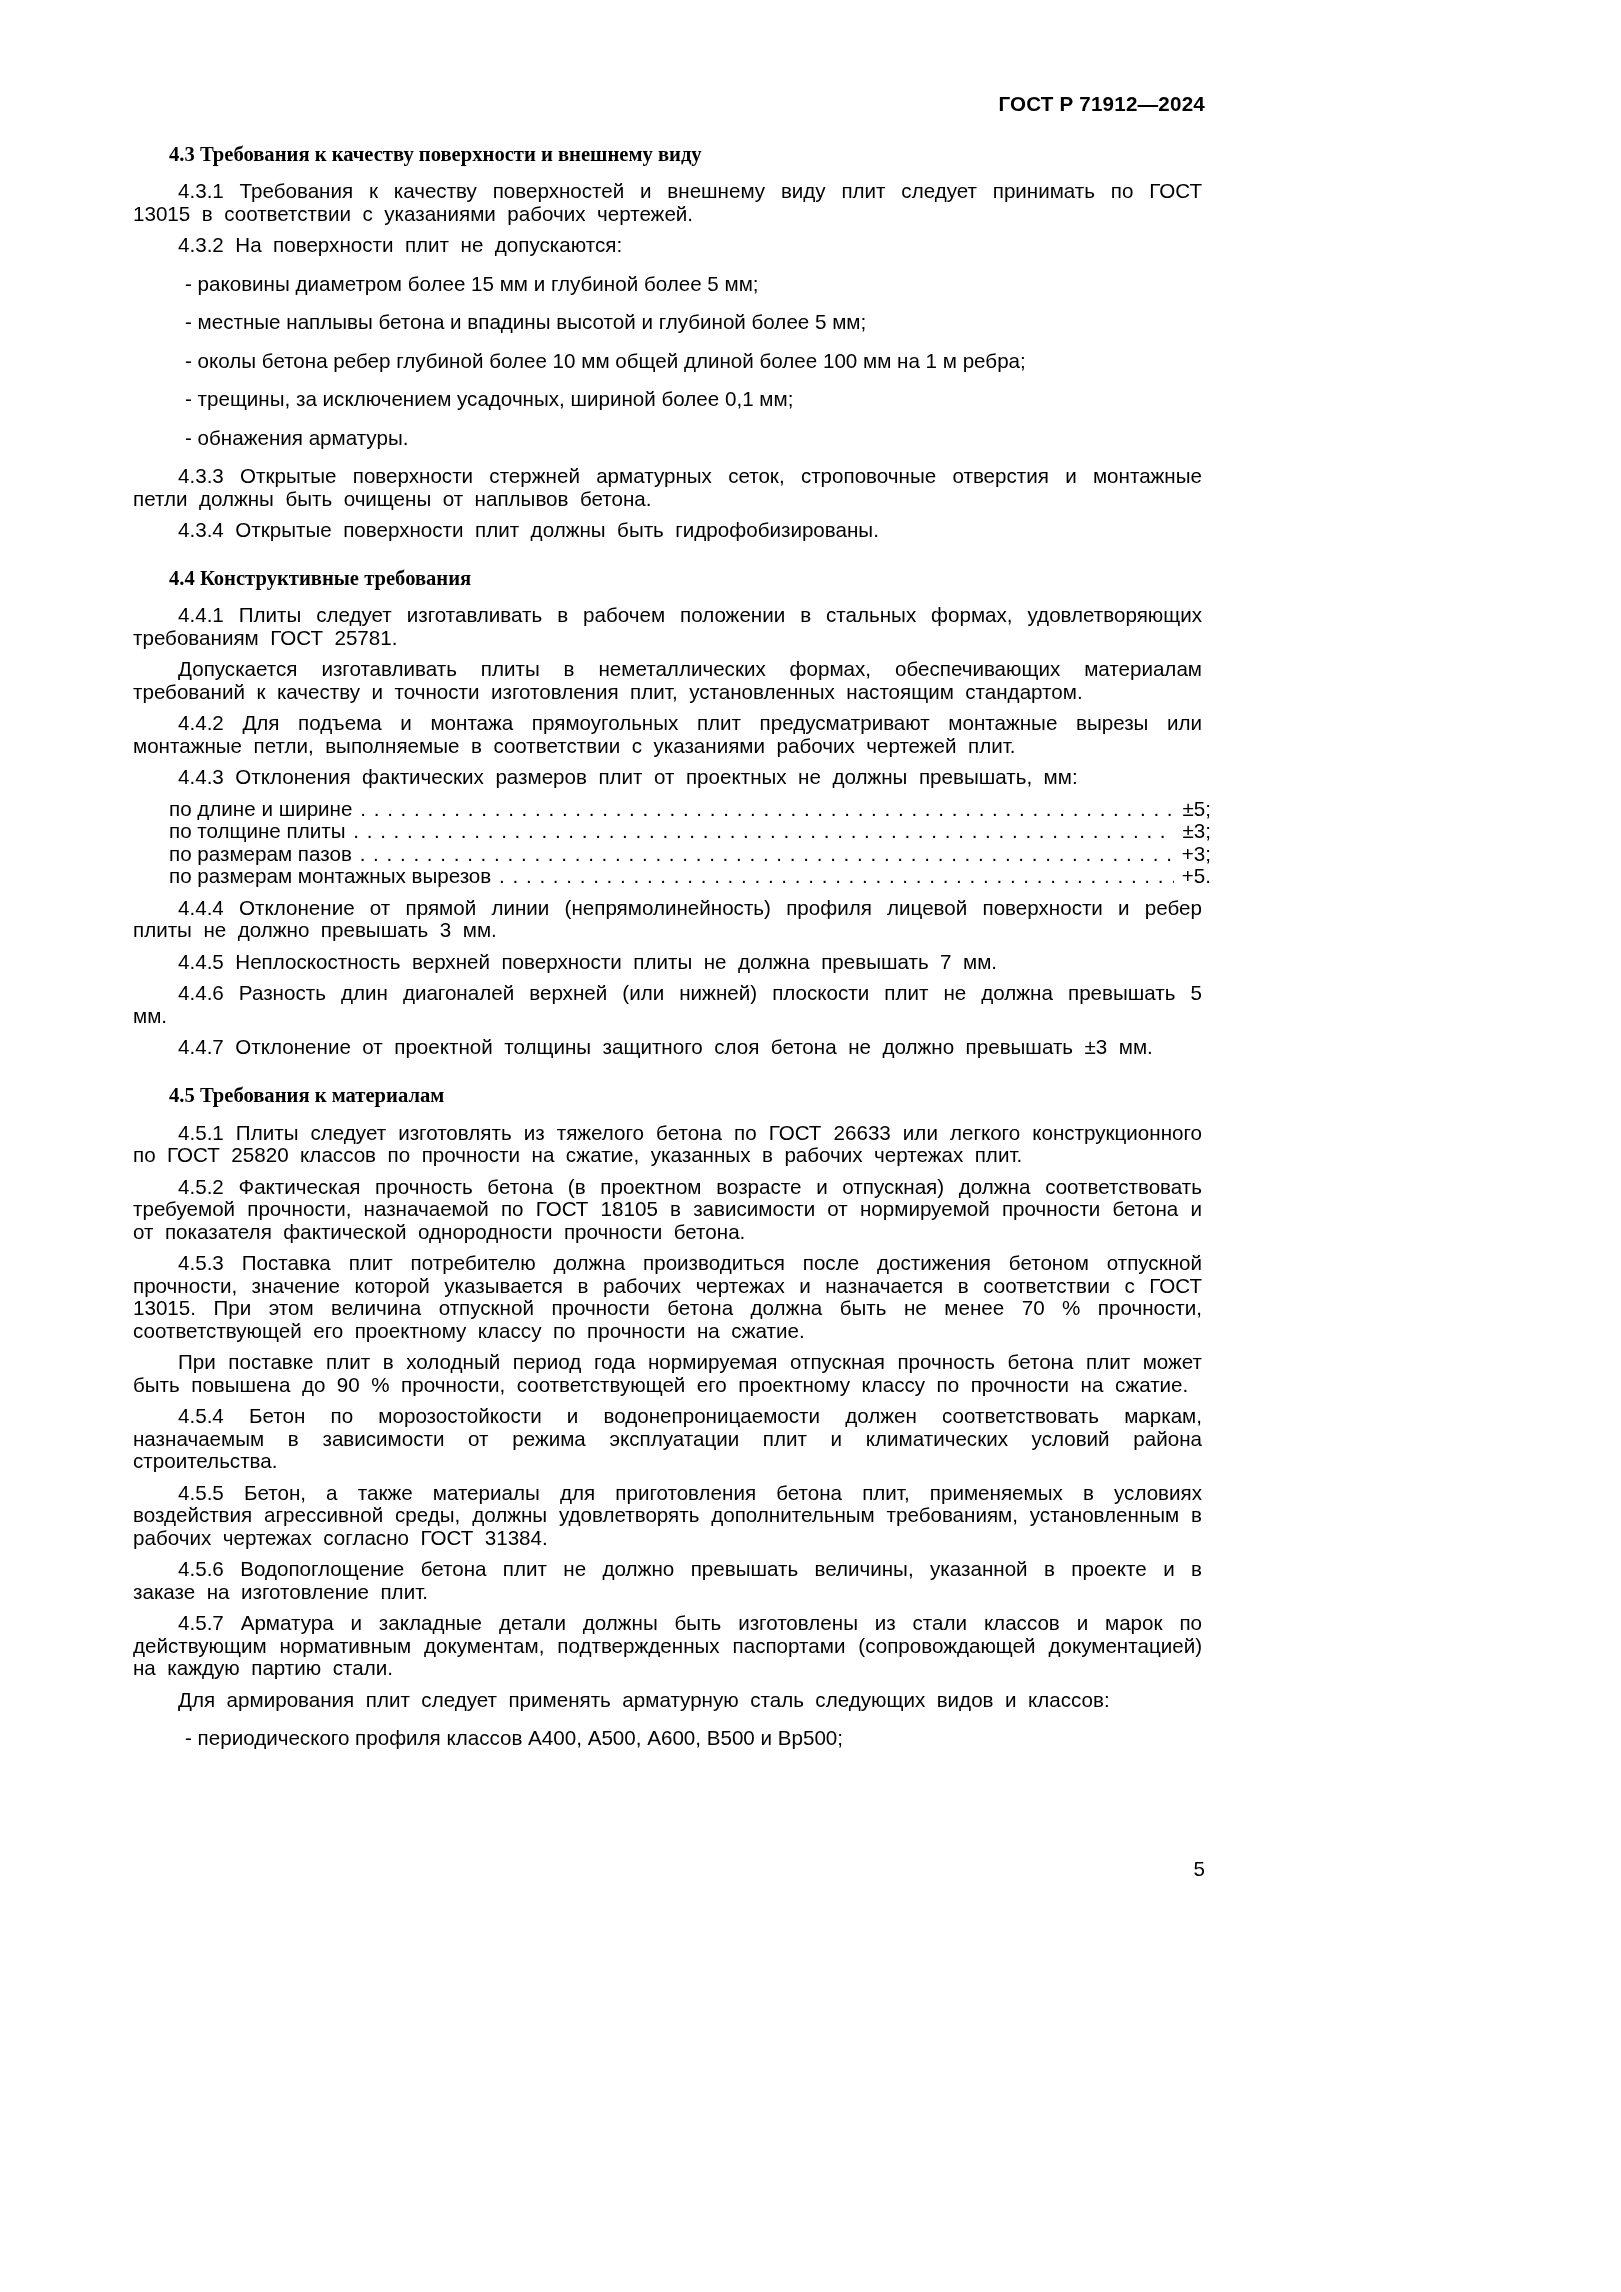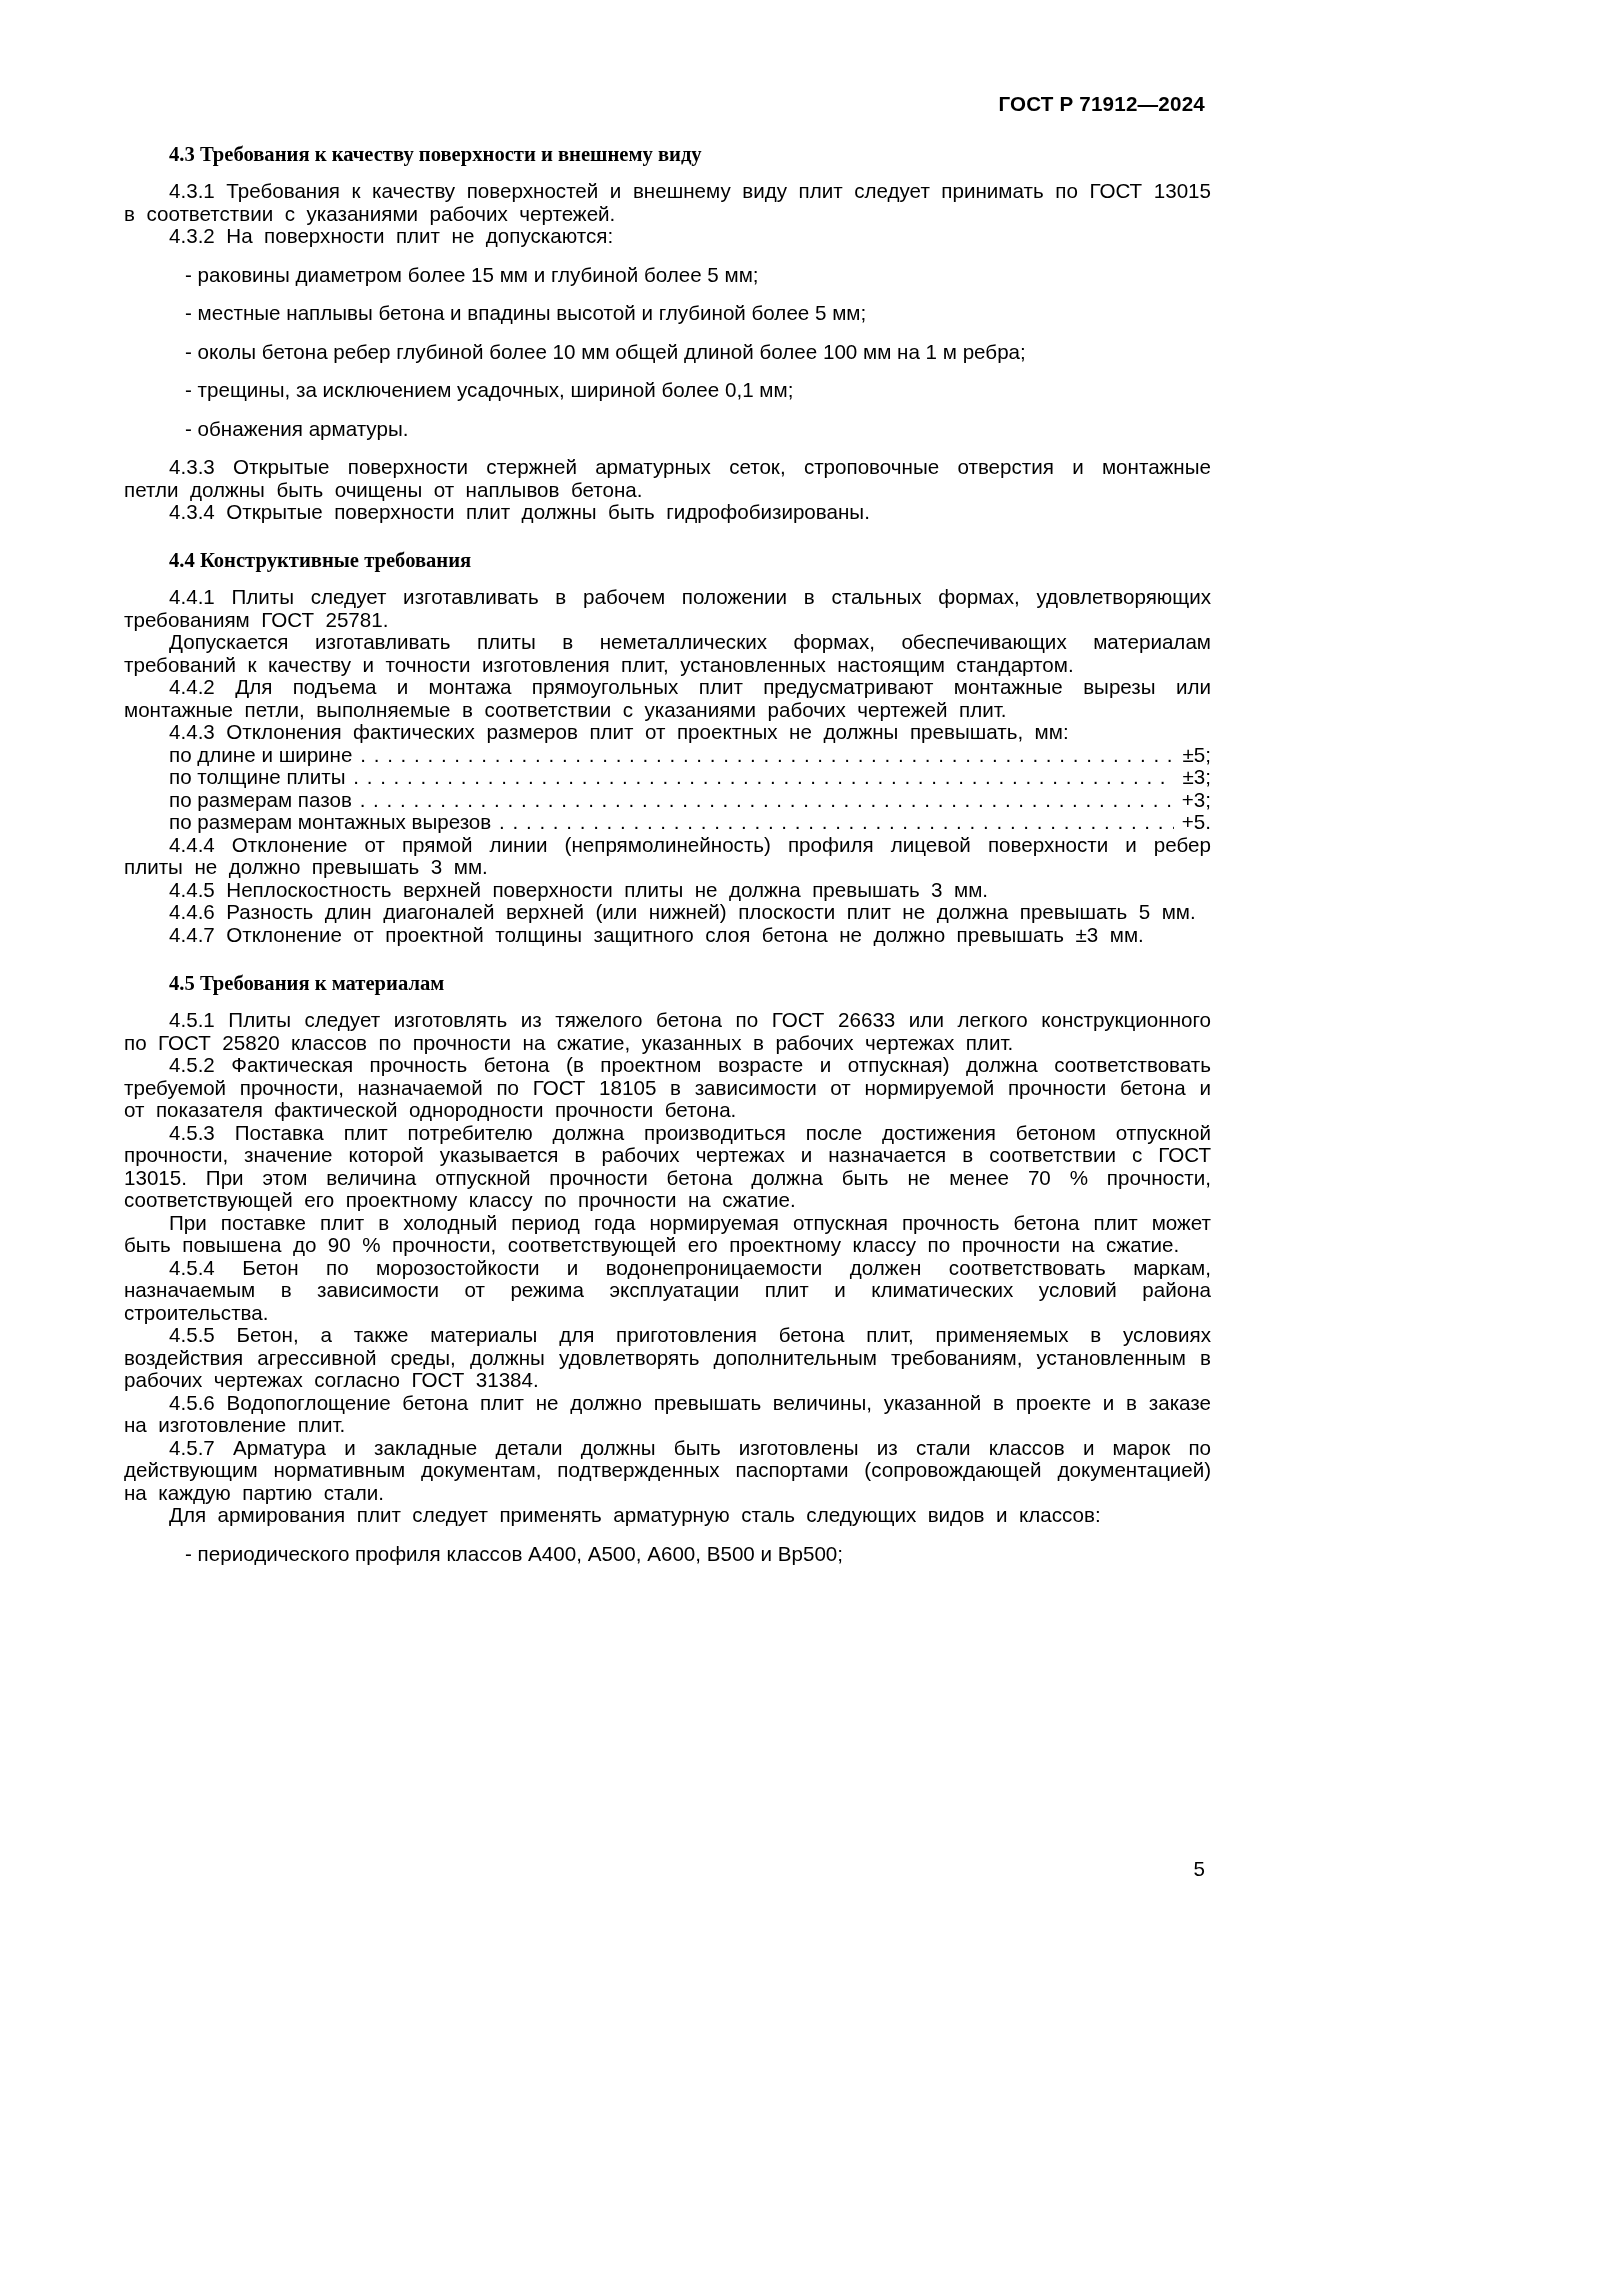--- a/index.html
+++ b/index.html
@@ -31,21 +31,21 @@
   }
   .section-title {
     font-weight: bold;
     margin: 25.5px 0 14.7px 0;
     text-indent: 45px;
     font-size: 20.6px;
     font-family: Liberation Serif, serif;
   }
   .section-title.first { margin-top: 0; }
   .para {
-    margin: 0;
+    margin: 9px;
     text-indent: 45px;
     text-align: justify;
     word-spacing: 0.28em;
     hyphens: auto;
   }
   .item {
     margin: 16px;
     text-indent: 45px;
     text-align: left;
     word-spacing: normal;
@@ -117,21 +117,21 @@
       <span class="tol-leader"></span>
       <span class="tol-value">+3;</span>
     </div>
     <div class="tol-row">
       <span class="tol-label">по размерам монтажных вырезов</span>
       <span class="tol-leader"></span>
       <span class="tol-value">+5.</span>
     </div>
 
     <p class="para">4.4.4 Отклонение от прямой линии (непрямолинейность) профиля лицевой поверхности и ребер плиты не должно превышать 3 мм.</p>
-    <p class="para">4.4.5 Неплоскостность верхней поверхности плиты не должна превышать 3 мм.</p>
+    <p class="para">4.4.5 Неплоскостность верхней поверхности плиты не должна превышать 7 мм.</p>
     <p class="para">4.4.6 Разность длин диагоналей верхней (или нижней) плоскости плит не должна превышать 5 мм.</p>
     <p class="para">4.4.7 Отклонение от проектной толщины защитного слоя бетона не должно превышать ±3 мм.</p>
 
     <h2 class="section-title">4.5 Требования к материалам</h2>
     <p class="para">4.5.1 Плиты следует изготовлять из тяжелого бетона по ГОСТ 26633 или легкого конструкционного по ГОСТ 25820 классов по прочности на сжатие, указанных в рабочих чертежах плит.</p>
     <p class="para">4.5.2 Фактическая прочность бетона (в проектном возрасте и отпускная) должна соответствовать требуемой прочности, назначаемой по ГОСТ 18105 в зависимости от нормируемой прочности бетона и от показателя фактической однородности прочности бетона.</p>
     <p class="para">4.5.3 Поставка плит потребителю должна производиться после достижения бетоном отпускной прочности, значение которой указывается в рабочих чертежах и назначается в соответствии с ГОСТ 13015. При этом величина отпускной прочности бетона должна быть не менее 70 % прочности, соответствующей его проектному классу по прочности на сжатие.</p>
     <p class="para">При поставке плит в холодный период года нормируемая отпускная прочность бетона плит может быть повышена до 90 % прочности, соответствующей его проектному классу по прочности на сжатие.</p>
     <p class="para">4.5.4 Бетон по морозостойкости и водонепроницаемости должен соответствовать маркам, назначаемым в зависимости от режима эксплуатации плит и климатических условий района строительства.</p>
     <p class="para">4.5.5 Бетон, а также материалы для приготовления бетона плит, применяемых в условиях воздействия агрессивной среды, должны удовлетворять дополнительным требованиям, установленным в рабочих чертежах согласно ГОСТ 31384.</p>

